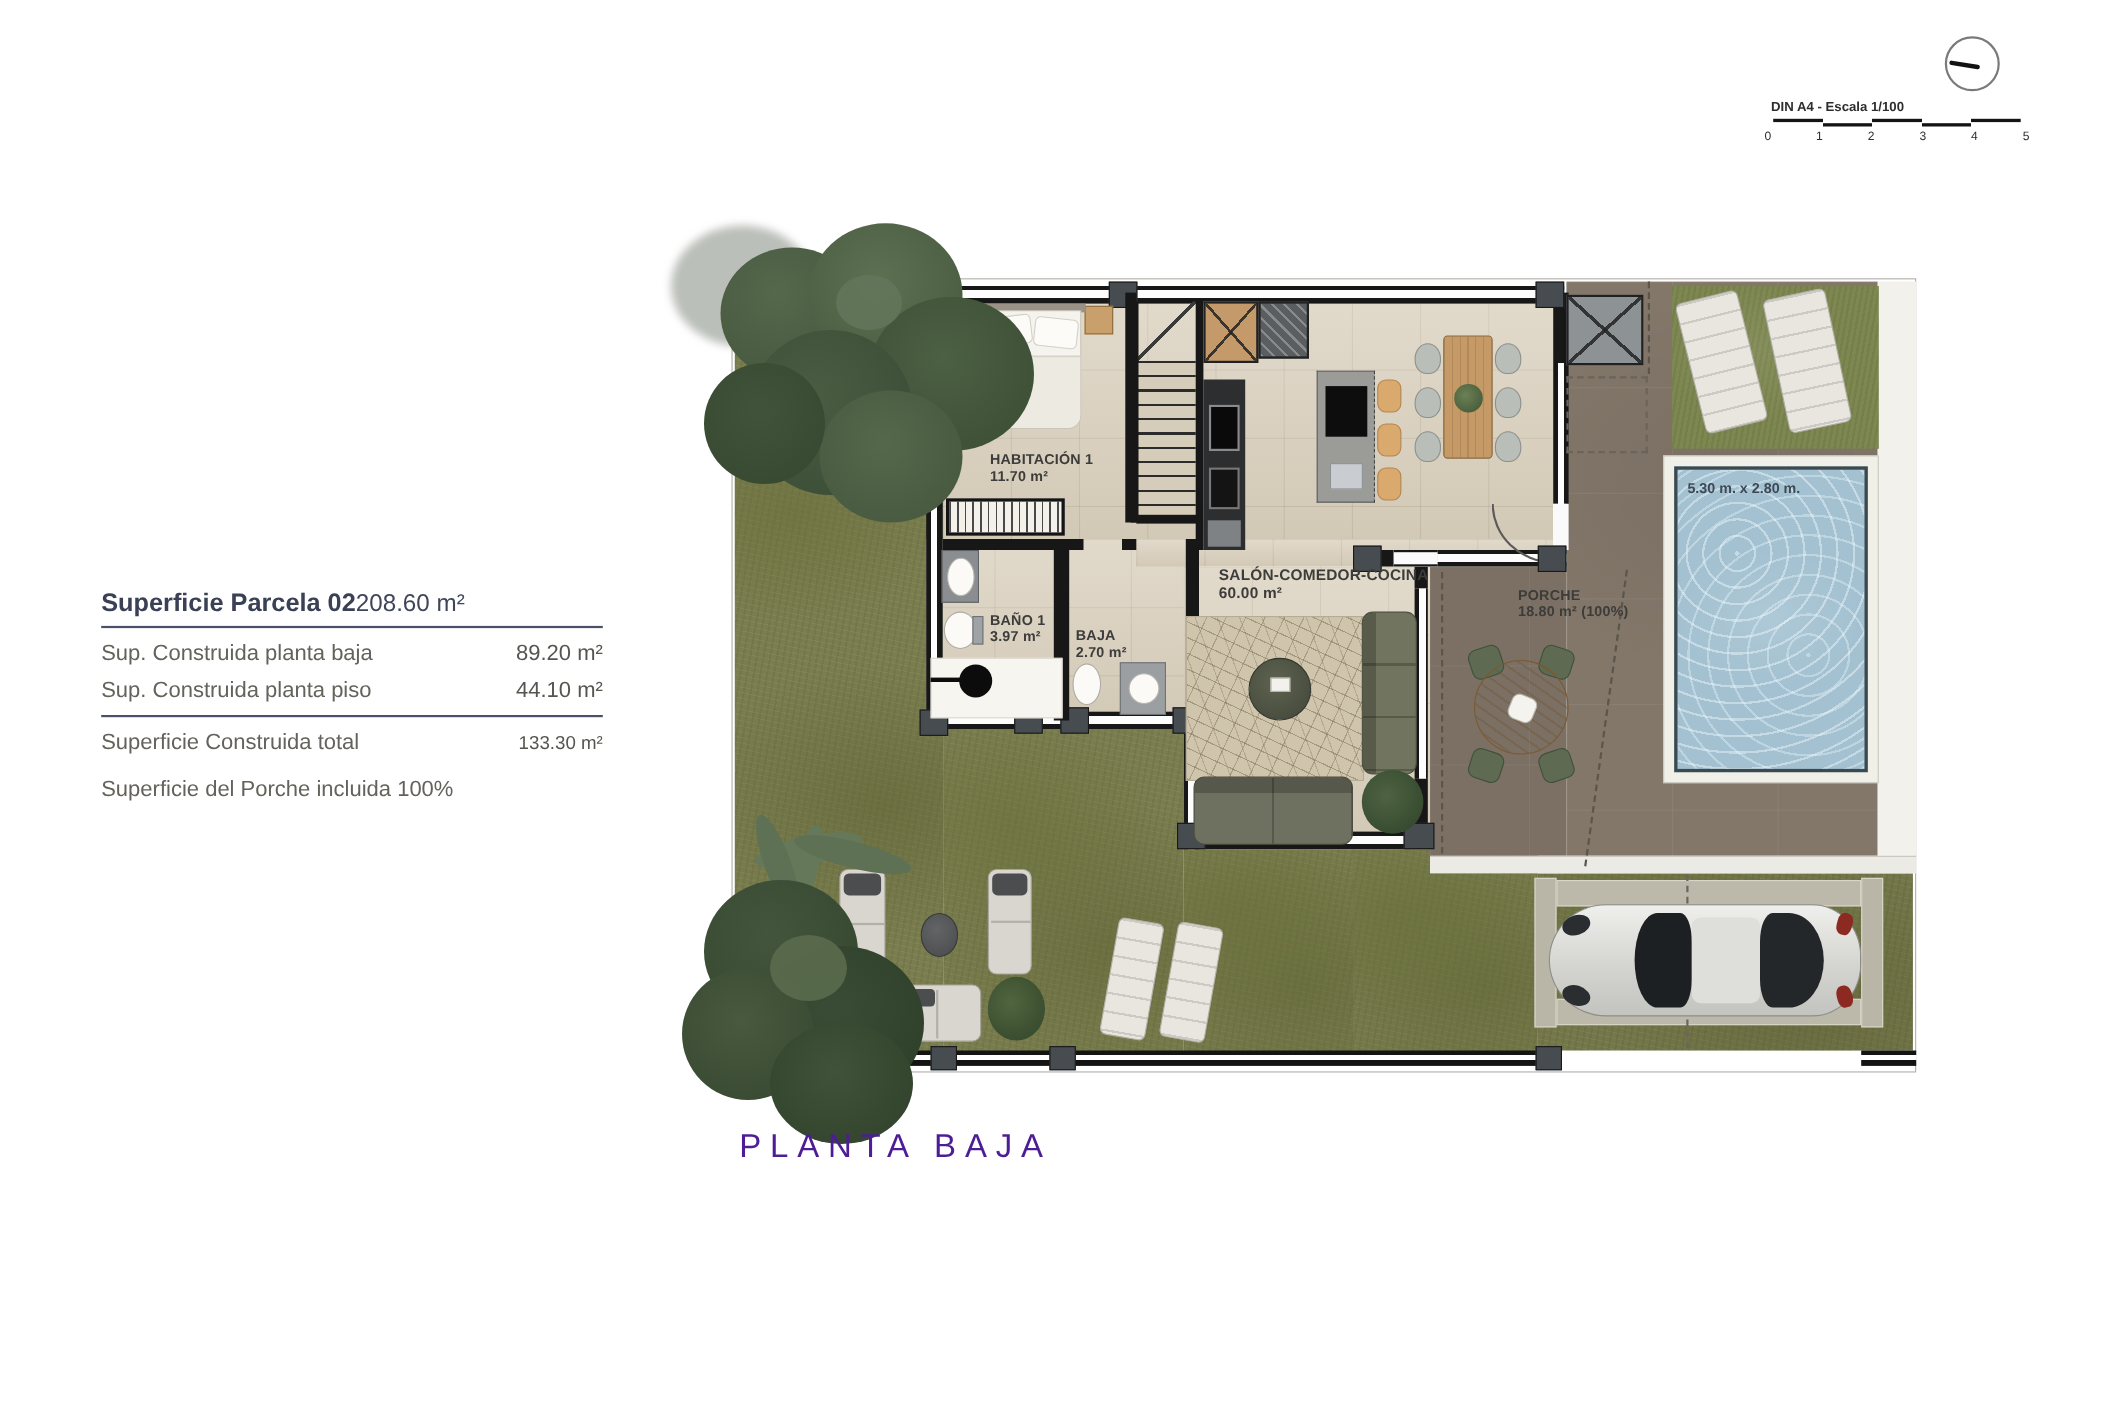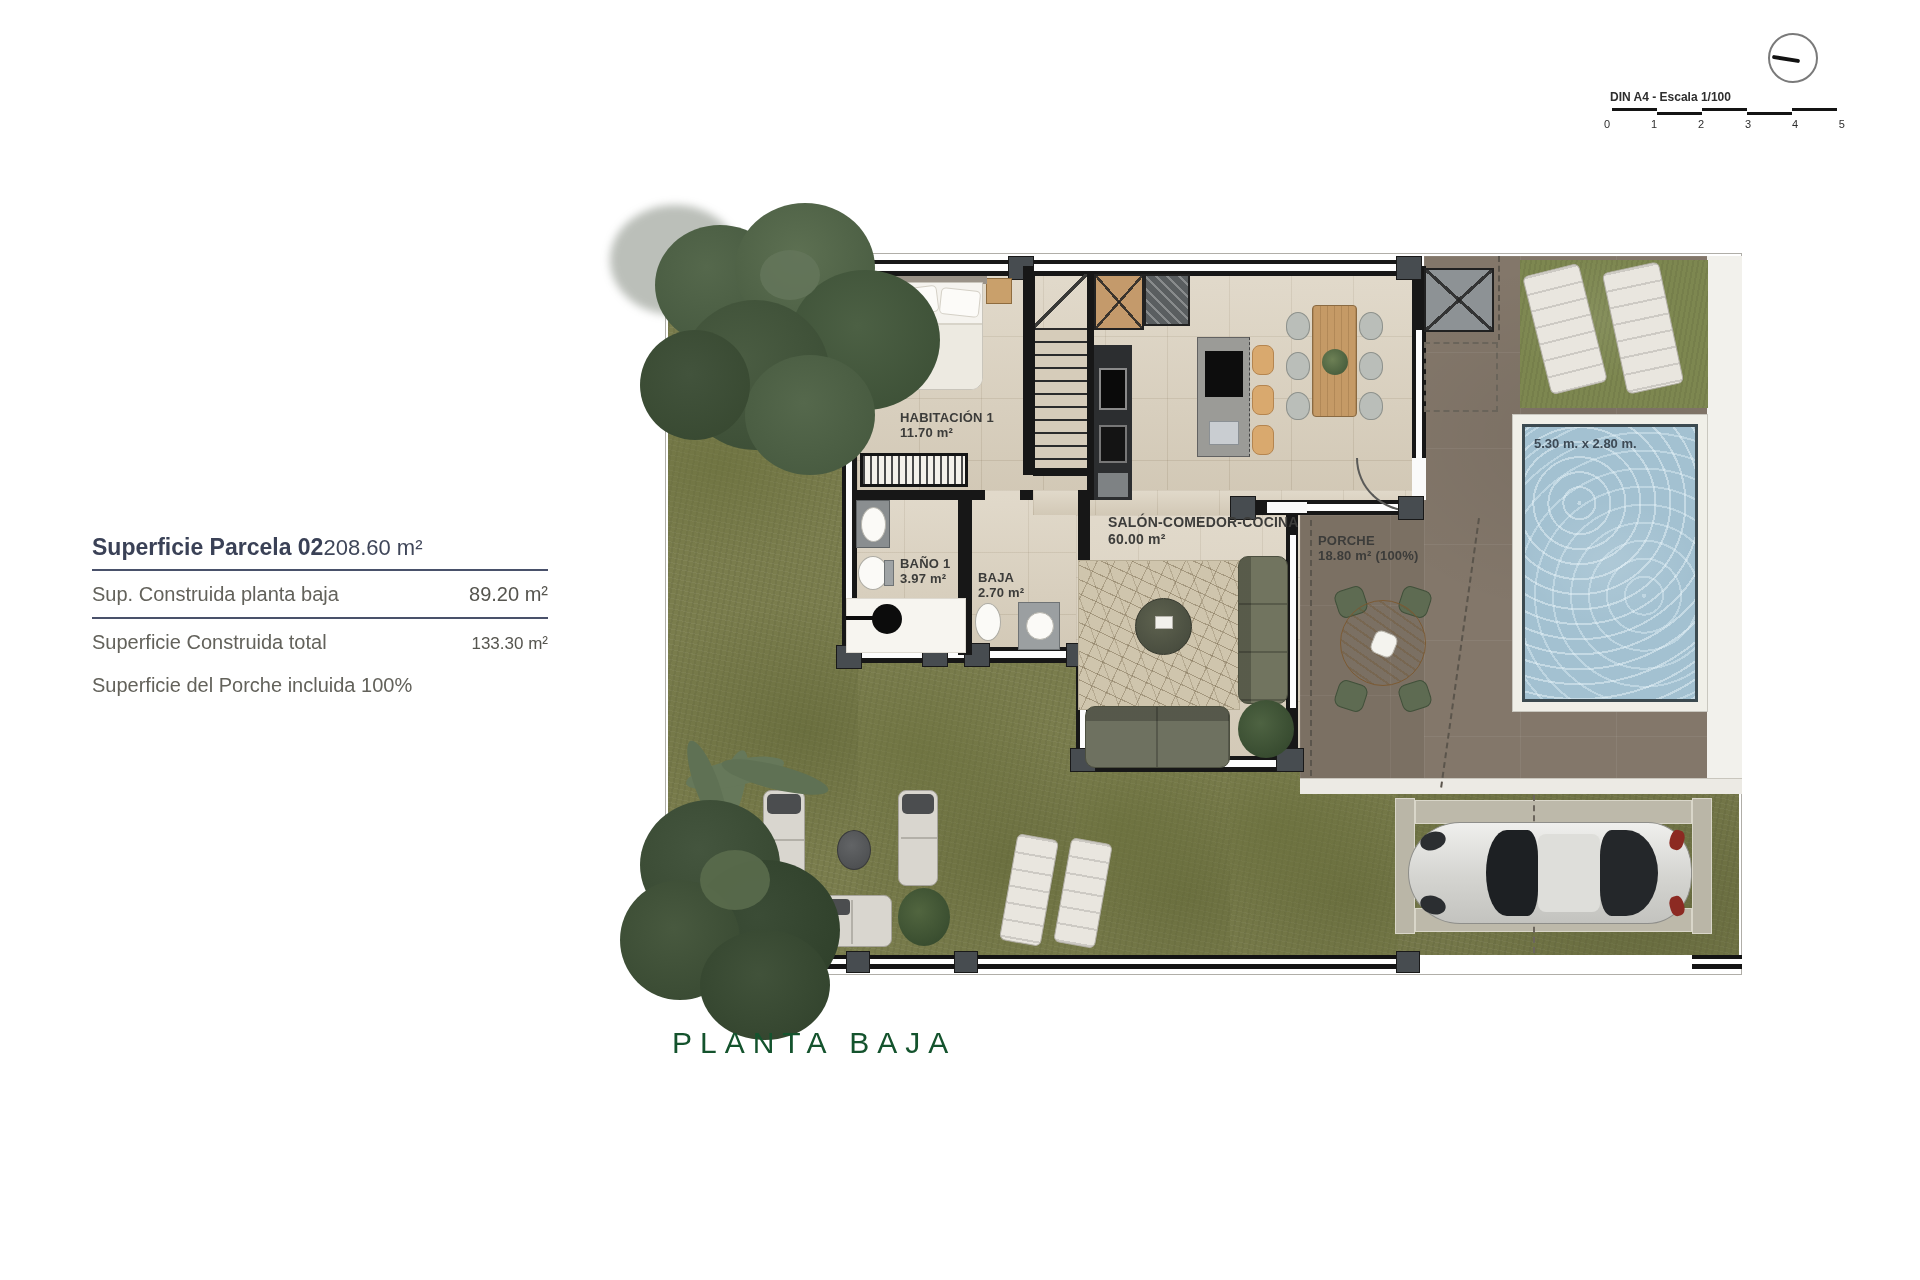--- a/index.html
+++ b/index.html
@@ -81,20 +81,24 @@
   <div class="a" style="left:92px;top:534px;width:456px;">
     <div style="display:flex;justify-content:flex-start;align-items:baseline;">
       <span style="font-size:23px;font-weight:700;color:#3a4156;">Superficie Parcela 02</span>
       <span style="font-size:22px;color:#3f4659;">208.60 m²</span>
     </div>
     <div style="height:2px;background:#49516a;margin:8px 0 12px 0;"></div>
     <div style="display:flex;justify-content:space-between;margin-bottom:11px;">
       <span class="panel-label">Sup. Construida planta baja</span>
       <span class="panel-val">89.20 m²</span>
     </div>
+    <div style="display:flex;justify-content:space-between;">
+      <span class="panel-label">Sup. Construida planta piso</span>
+      <span class="panel-val">44.10 m²</span>
+    </div>
     <div style="height:2px;background:#49516a;margin:10px 0 12px 0;"></div>
     <div style="display:flex;justify-content:space-between;align-items:baseline;">
       <span class="panel-label">Superficie Construida total</span>
       <span style="font-size:17px;color:#56554f;">133.30 m²</span>
     </div>
     <div style="margin-top:20px;">
       <span class="panel-label">Superficie del Porche incluida 100%</span>
     </div>
   </div>
 
@@ -265,21 +269,21 @@
     <div>3.97 m²</div>
   </div>
   <div class="a rlabel" style="left:978px;top:570px;">
     <div>BAJA</div>
     <div>2.70 m²</div>
   </div>
   <div class="a rlabel" style="left:1108px;top:514px;font-size:14px;">
     <div>SALÓN-COMEDOR-COCINA</div>
     <div>60.00 m²</div>
   </div>
-  <div class="a rlabel" style="left:1318px;top:533px;">
+  <div class="a rlabel" style="left:1380px;top:533px;">
     <div>PORCHE</div>
     <div>18.80 m² (100%)</div>
   </div>
 
   <div class="a lounger" style="left:1536px;top:268px;width:58px;height:122px;transform:rotate(-14deg);"></div>
   <div class="a lounger" style="left:1614px;top:266px;width:58px;height:124px;transform:rotate(-12deg);"></div>
   <div class="a lounger" style="left:1008px;top:836px;width:42px;height:108px;transform:rotate(10deg);"></div>
   <div class="a lounger" style="left:1062px;top:840px;width:42px;height:106px;transform:rotate(10deg);"></div>
 
   <div class="a" style="left:763px;top:790px;width:42px;height:100px;background:#d9d6cf;border:1px solid #a7a49c;border-radius:8px;">
@@ -313,15 +317,15 @@
     <div class="blob" style="left:120px;top:35px;width:110px;height:24px;background:#5f7154;transform:rotate(14deg);border-radius:50%;"></div>
     <div class="blob" style="left:95px;top:8px;width:24px;height:95px;background:#5f7154;transform:rotate(-20deg);border-radius:50%;"></div>
     <div class="blob" style="left:40px;top:70px;width:140px;height:130px;background:radial-gradient(circle at 42% 38%,#44553e,#35462f);"></div>
     <div class="blob" style="left:90px;top:130px;width:150px;height:140px;background:radial-gradient(circle at 45% 40%,#3b4c36,#2d3e28);"></div>
     <div class="blob" style="left:20px;top:150px;width:120px;height:120px;background:radial-gradient(circle at 45% 40%,#48593f,#364730);"></div>
     <div class="blob" style="left:100px;top:200px;width:130px;height:110px;background:radial-gradient(circle at 45% 40%,#41523a,#30412b);"></div>
     <div class="blob" style="left:100px;top:120px;width:70px;height:60px;background:#5a6b4c;opacity:.9;"></div>
   </div>
 
 
-  <div class="a" style="left:672px;top:1026px;font-size:30px;letter-spacing:8px;color:#14532d;">PLANTA BAJA</div>
+  <div class="a" style="left:672px;top:1026px;font-size:30px;letter-spacing:8px;color:#4c1d95;">PLANTA BAJA</div>
 
 </div>
 
 </body></html>

